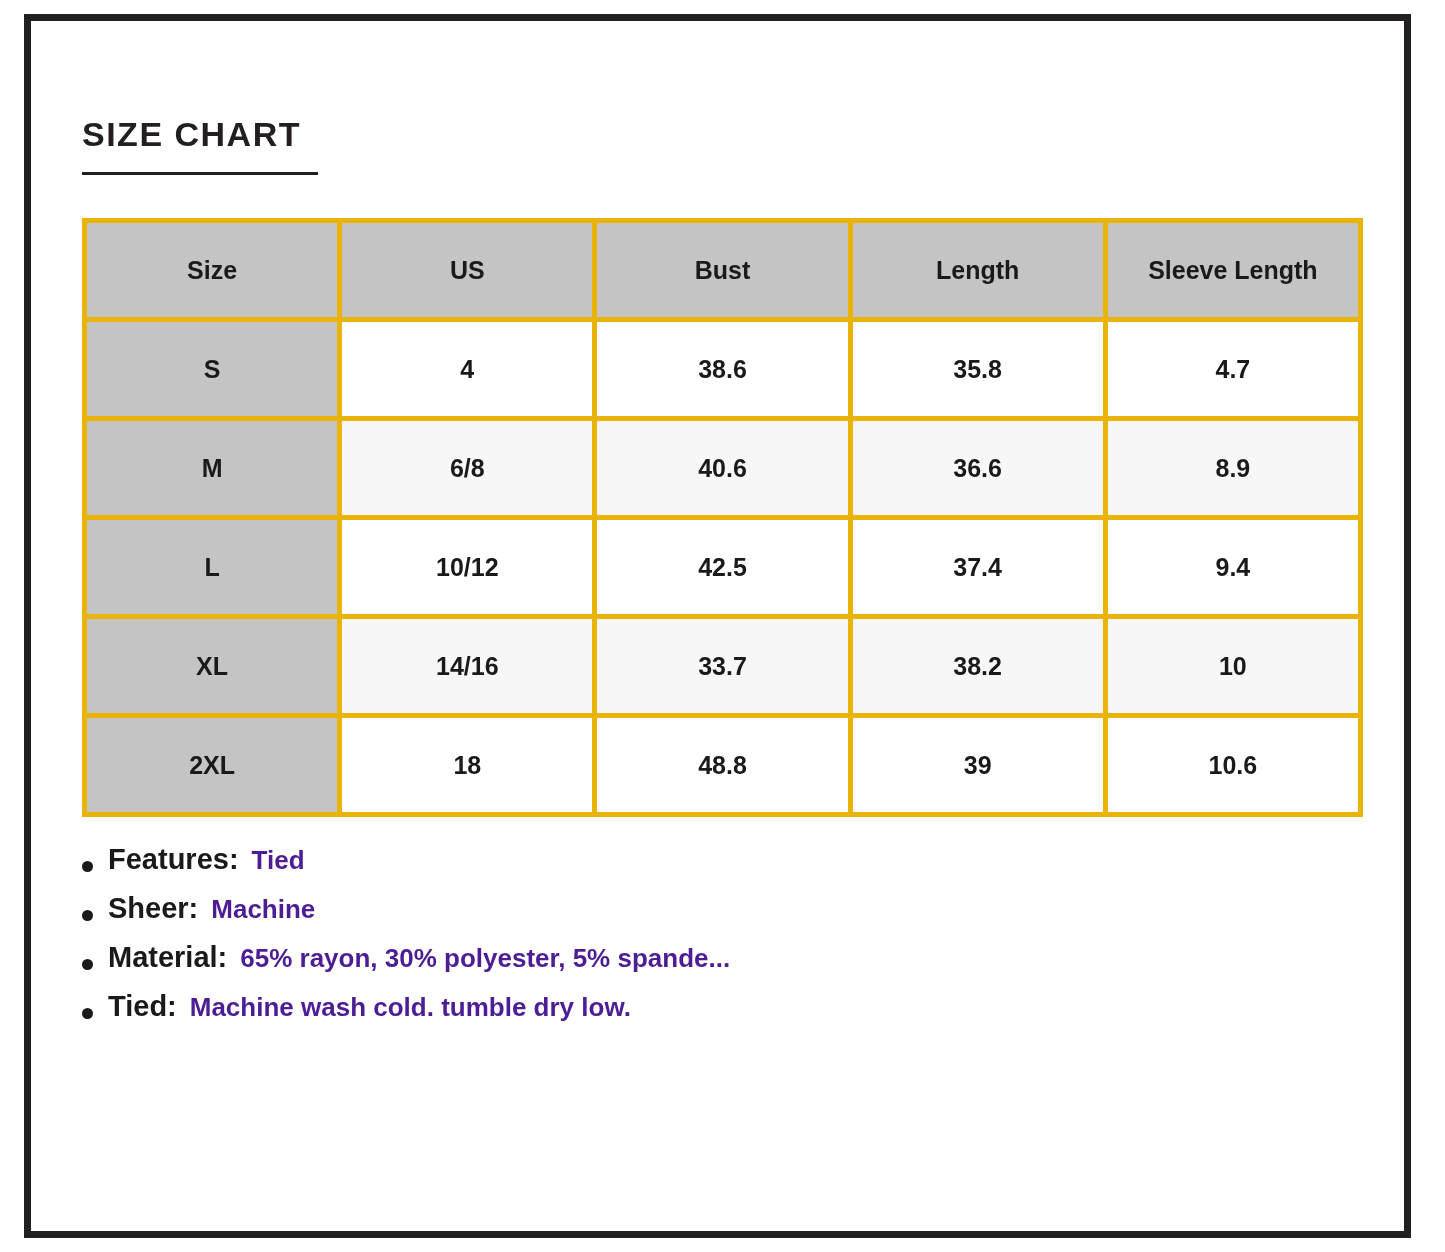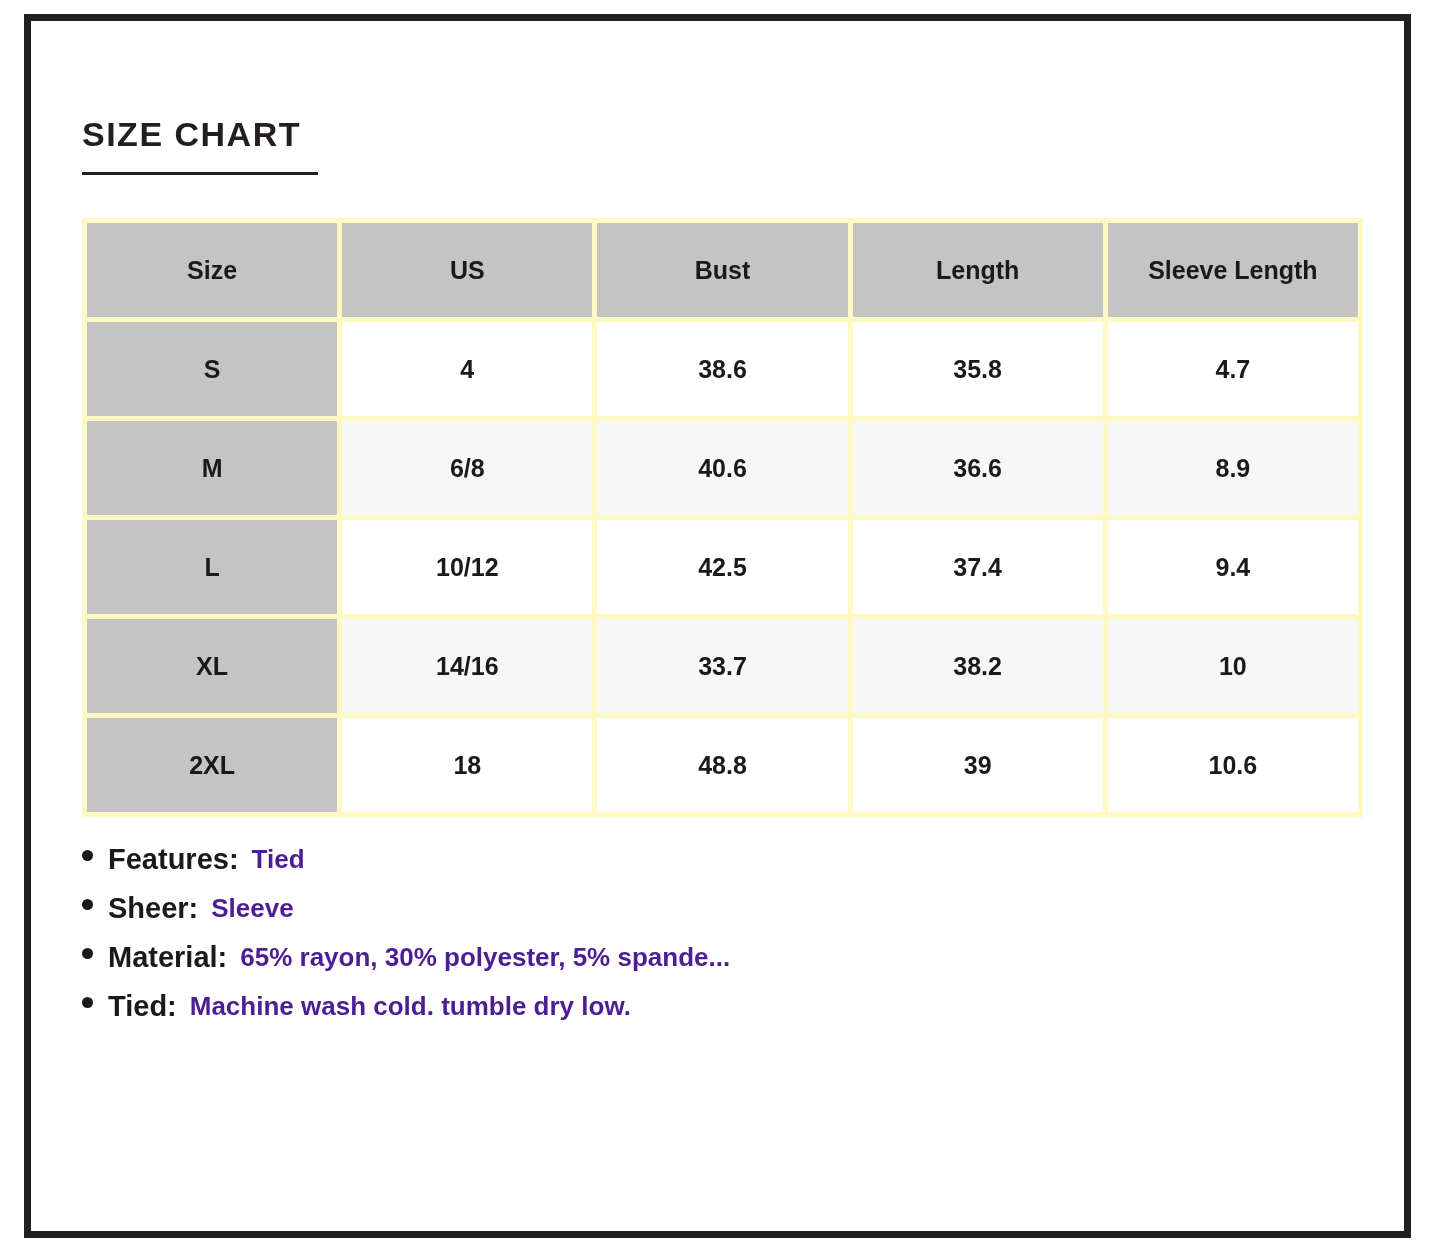--- a/index.html
+++ b/index.html
@@ -74,21 +74,21 @@
     letter-spacing: 6px;
     color: #a5131f;
   }
 
   
   table.size-table {
     border-collapse: separate;
     border-spacing: 5px;
     width: 1281px;
     margin-top: 8px;
-    background: #fef9c3;
+    background: #eab308;
     table-layout: fixed;
   }
   table.size-table td {
     text-align: center;
     vertical-align: middle;
     font-weight: bold;
     color: #1a1a1a;
     height: 92px;
     font-size: 25px;
   }
@@ -104,21 +104,21 @@
   td.val-a { background: #ffffff; }
   td.val-b { background: #f7f7f7; }
 
   
   .bullets {
     margin-top: 26px;
     margin-left: 0px;
   }
   .bullet-row {
     display: flex;
-    align-items: center;
+    align-items: flex-end;
     margin-bottom: 16px;
   }
   .dot {
     width: 11px;
     height: 11px;
     border-radius: 50%;
     background: #1a1a1a;
     margin-right: 15px;
     flex: 0 0 auto;
     position: relative;
@@ -207,21 +207,21 @@
 
     <div class="bullets">
       <div class="bullet-row">
         <span class="dot"></span>
         <span class="b-label">Features:</span>
         <span class="b-value">Tied</span>
       </div>
       <div class="bullet-row">
         <span class="dot"></span>
         <span class="b-label">Sheer:</span>
-        <span class="b-value">Sleeve</span>
+        <span class="b-value">Machine</span>
       </div>
       <div class="bullet-row">
         <span class="dot"></span>
         <span class="b-label">Material:</span>
         <span class="b-value">65% rayon, 30% polyester, 5% spande...</span>
       </div>
       <div class="bullet-row">
         <span class="dot"></span>
         <span class="b-label">Tied:</span>
         <span class="b-value">Machine wash cold. tumble dry low.</span>

